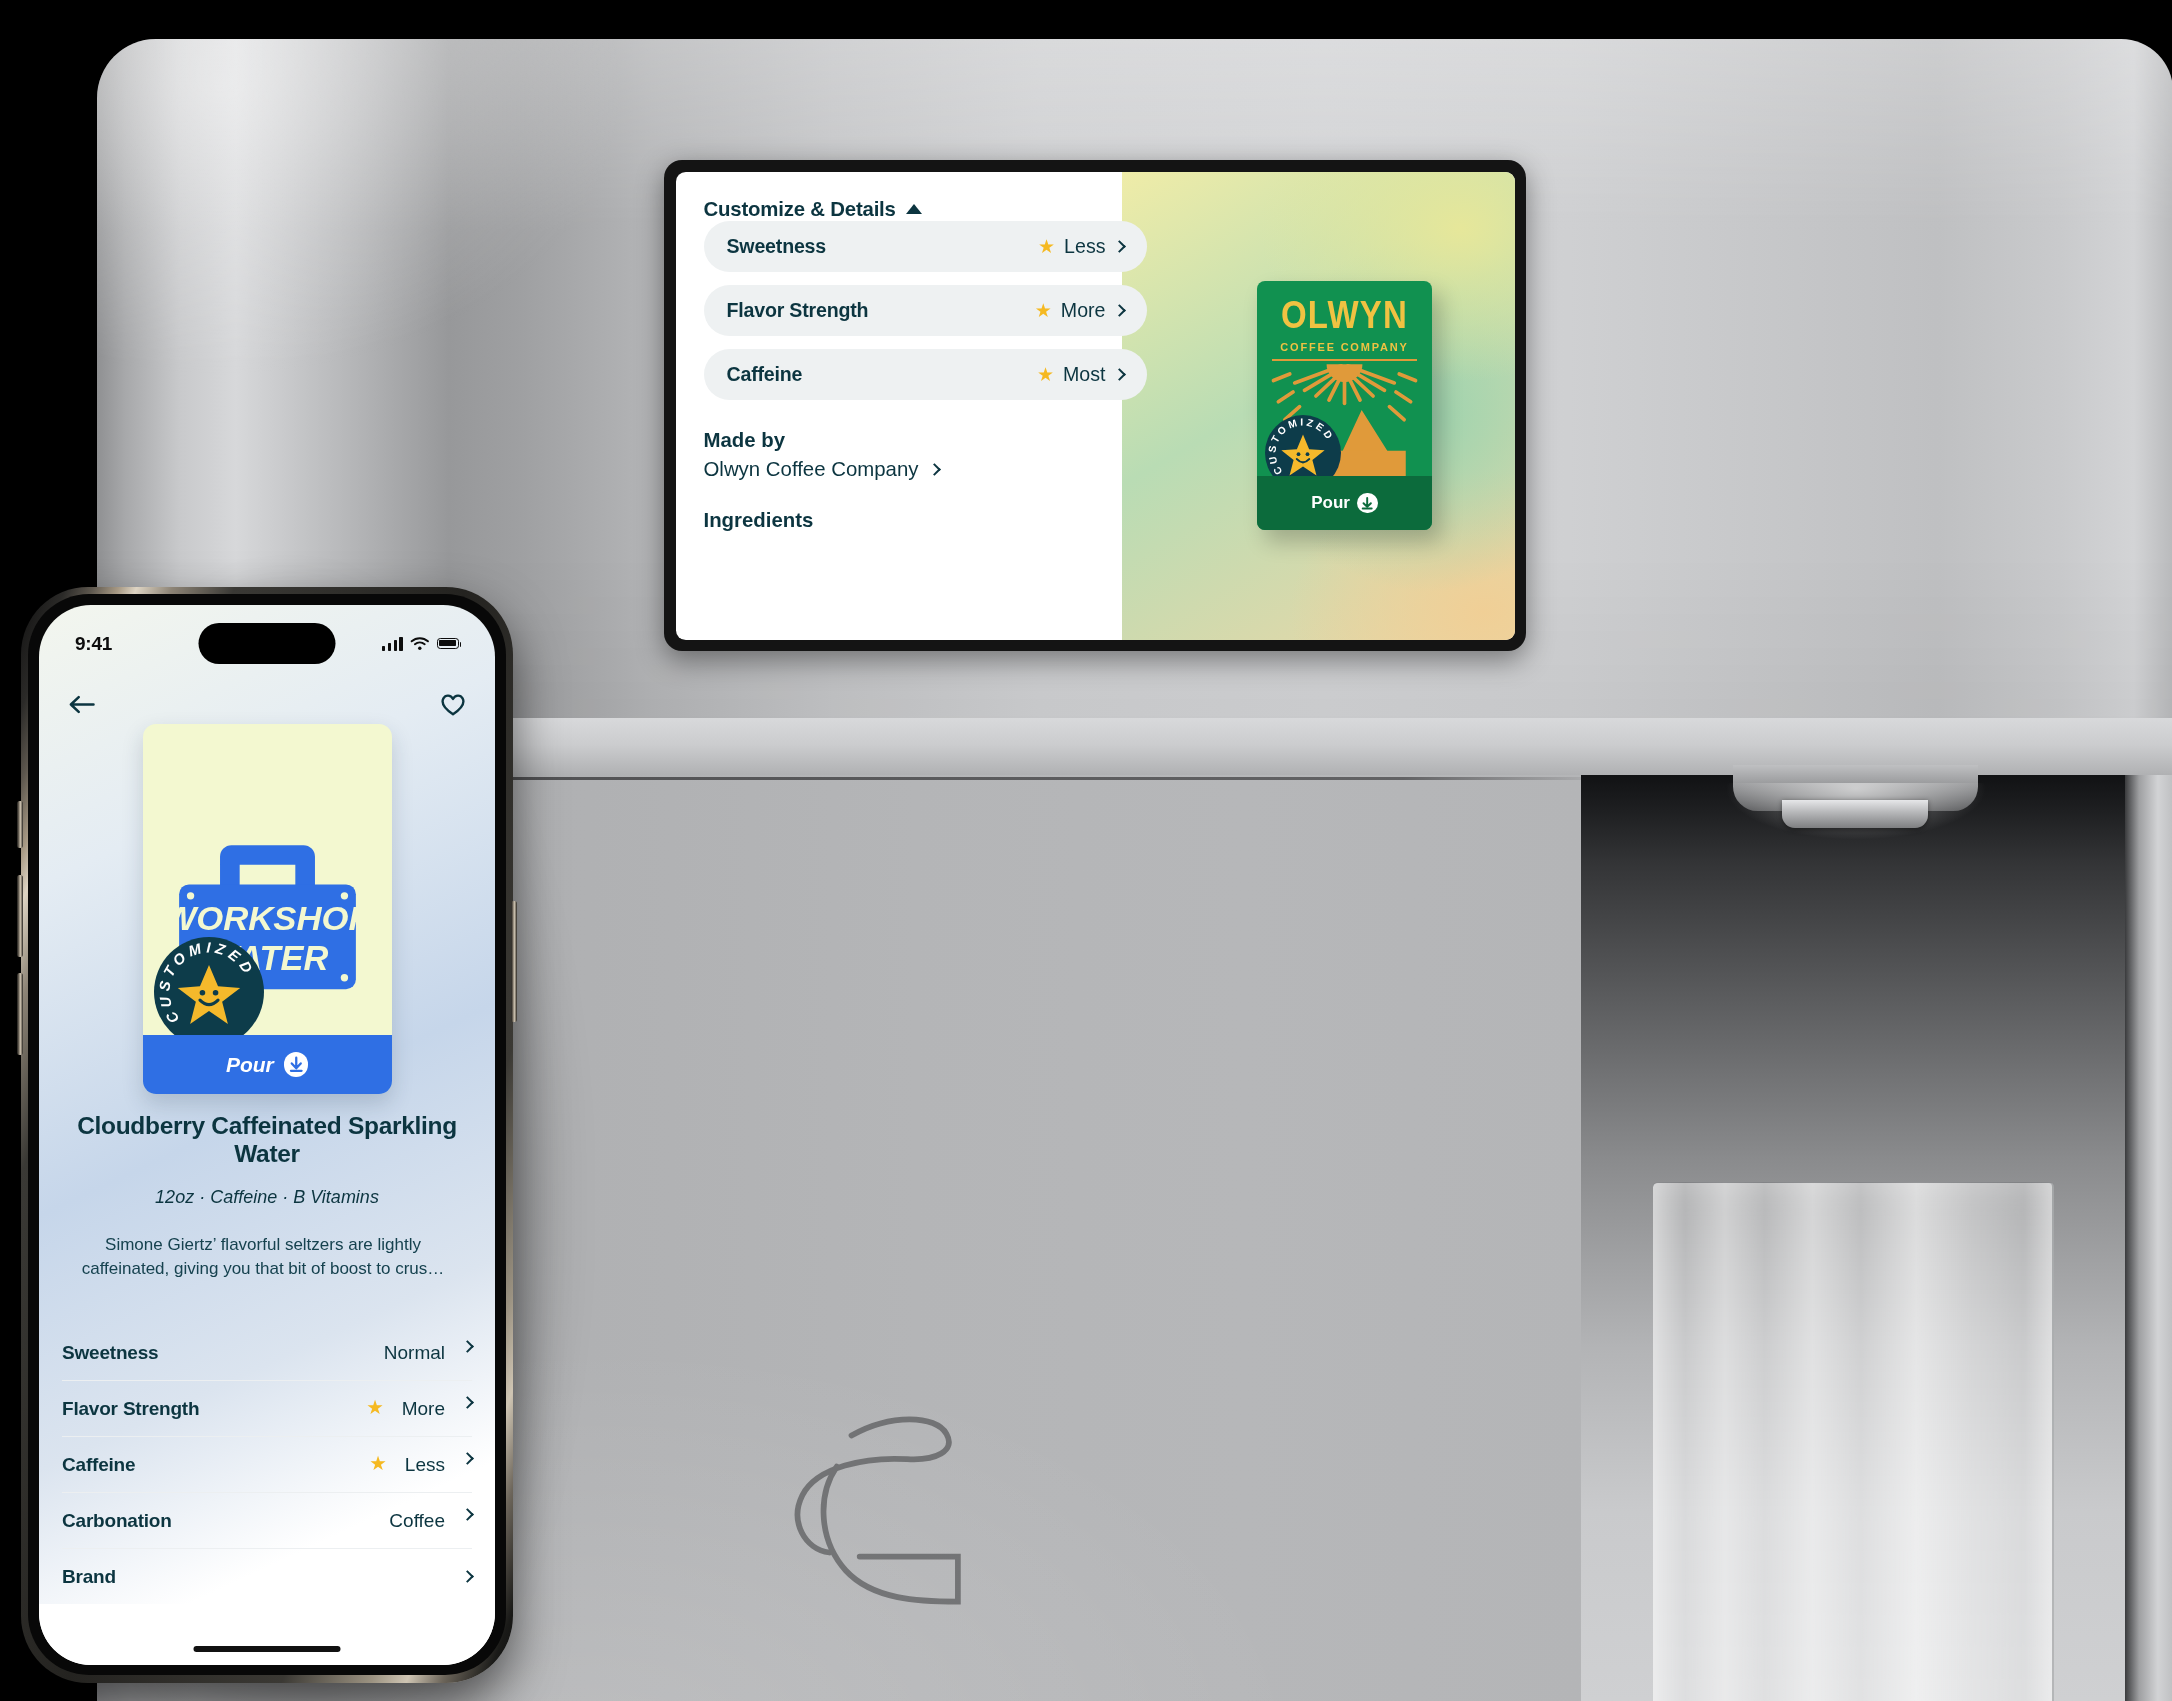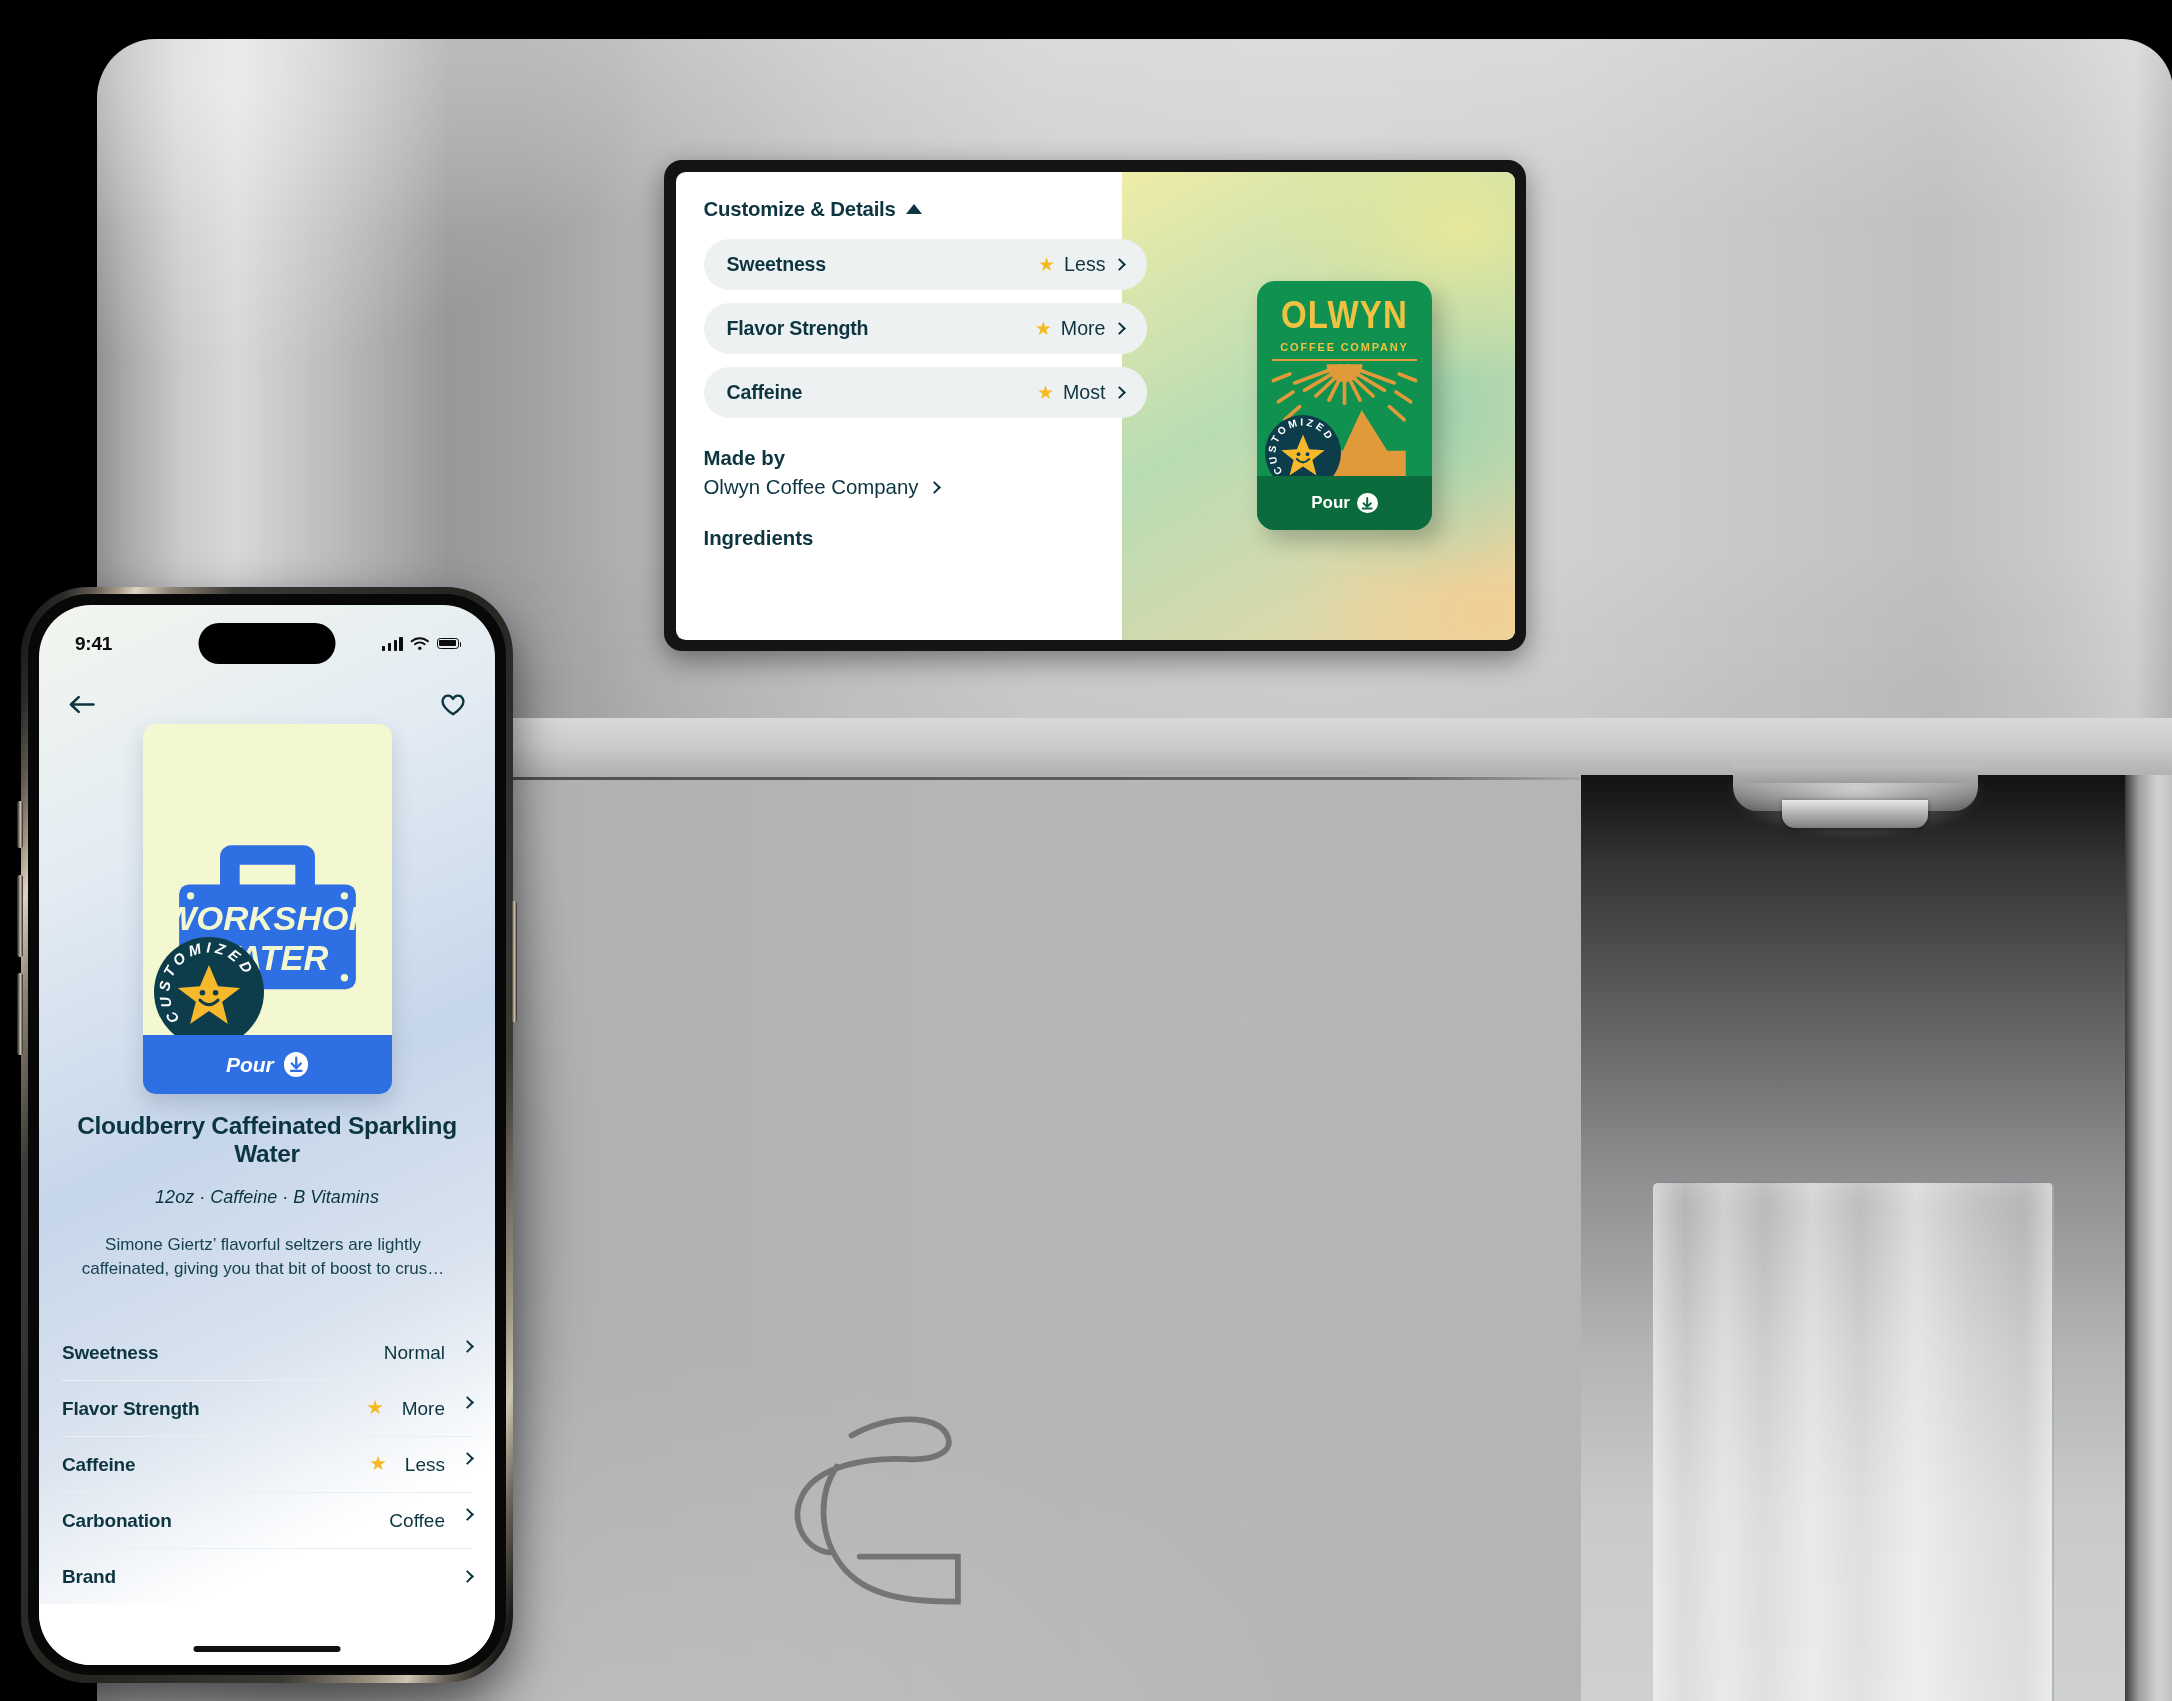--- a/index.html
+++ b/index.html
@@ -115,41 +115,40 @@
       radial-gradient(ellipse 245px 245px at 78% 52%, #9fd3ae 0%, rgba(159,211,174,0) 72%),
       radial-gradient(ellipse 270px 196px at 92% 94%, #f0cf96 0%, rgba(240,207,150,0) 72%),
       linear-gradient(150deg,#efeca8 0%, #b9dcb4 45%, #ecd7a6 100%);
   }
   .kiosk-left{ position:relative; width:499px; padding:26px 28px 0 28px; z-index:2; }
   .kiosk-right{ position:relative; flex:1; z-index:2; display:flex; align-items:center; justify-content:center; }
 
   .k-section-head{
     display:flex; align-items:center; gap:10.6px;
     font-size:20.4px; font-weight:700; color:#0c3540; letter-spacing:-0.2px;
-    margin-bottom:18px;
   }
   .tri-up{ width:0;height:0;border-left:8.2px solid transparent;border-right:8.2px solid transparent;border-bottom:10.6px solid #0c3540; }
 
   .k-pill{
     display:flex; align-items:center; justify-content:space-between;
     background:#eef1f2; border-radius:817px; height:51px; padding:0 23px; margin-bottom:13px;
   }
   .k-pill-label{ font-size:19.6px; font-weight:700; color:#0c3540; letter-spacing:-0.2px; }
   .k-pill-right{ display:flex; align-items:center; gap:9px; }
   .k-pill-value{ font-size:19.6px; color:#0c3540; font-weight:400; }
   .star{ color:#f5b921; font-size:19px; line-height:1; }
   .chev{ width:9px;height:9px;border-right:2.5px solid #0c3540;border-top:2.5px solid #0c3540;transform:rotate(45deg); display:inline-block; }
 
   .k-madeby-title{ font-size:20.4px; font-weight:700; color:#0c3540; margin-top:29.4px; }
   .k-madeby-value{ font-size:20.4px; font-weight:400; color:#0c3540; display:flex; align-items:center; gap:11.5px; margin-top:5.7px; }
   .k-ingredients{ font-size:20.4px; font-weight:700; color:#0c3540; margin-top:28px; }
 
   
   .olwyn-card{
-    width:175px; height:249px; border-radius:18px; overflow:hidden; position:relative;
+    width:175px; height:249px; border-radius:8px; overflow:hidden; position:relative;
     background:#119150; box-shadow:8.2px 11.5px 21px rgba(0,0,0,.22);
   }
   .olwyn-art{ position:absolute; inset:0 0 54px 0; overflow:hidden; }
   .olwyn-title{ text-align:center; color:#f0c242; font-weight:700; font-size:33px; letter-spacing:1.2px; margin-top:14.7px; font-family:"Liberation Sans", sans-serif; transform:scaleY(1.18); }
   .olwyn-sub{ text-align:center; color:#f0c242; font-weight:700; font-size:11px; letter-spacing:1.8px; margin-top:7.4px; }
   .olwyn-rule{ height:2.5px; background:#e09a3a; margin:5.7px 14.7px 0 14.7px; }
   .olwyn-pour{
     position:absolute; left:0; right:0; bottom:0; height:54px; background:#0c6b3c;
     display:flex; align-items:center; justify-content:center; gap:7.4px;
     color:#fff; font-size:17px; font-weight:700;

